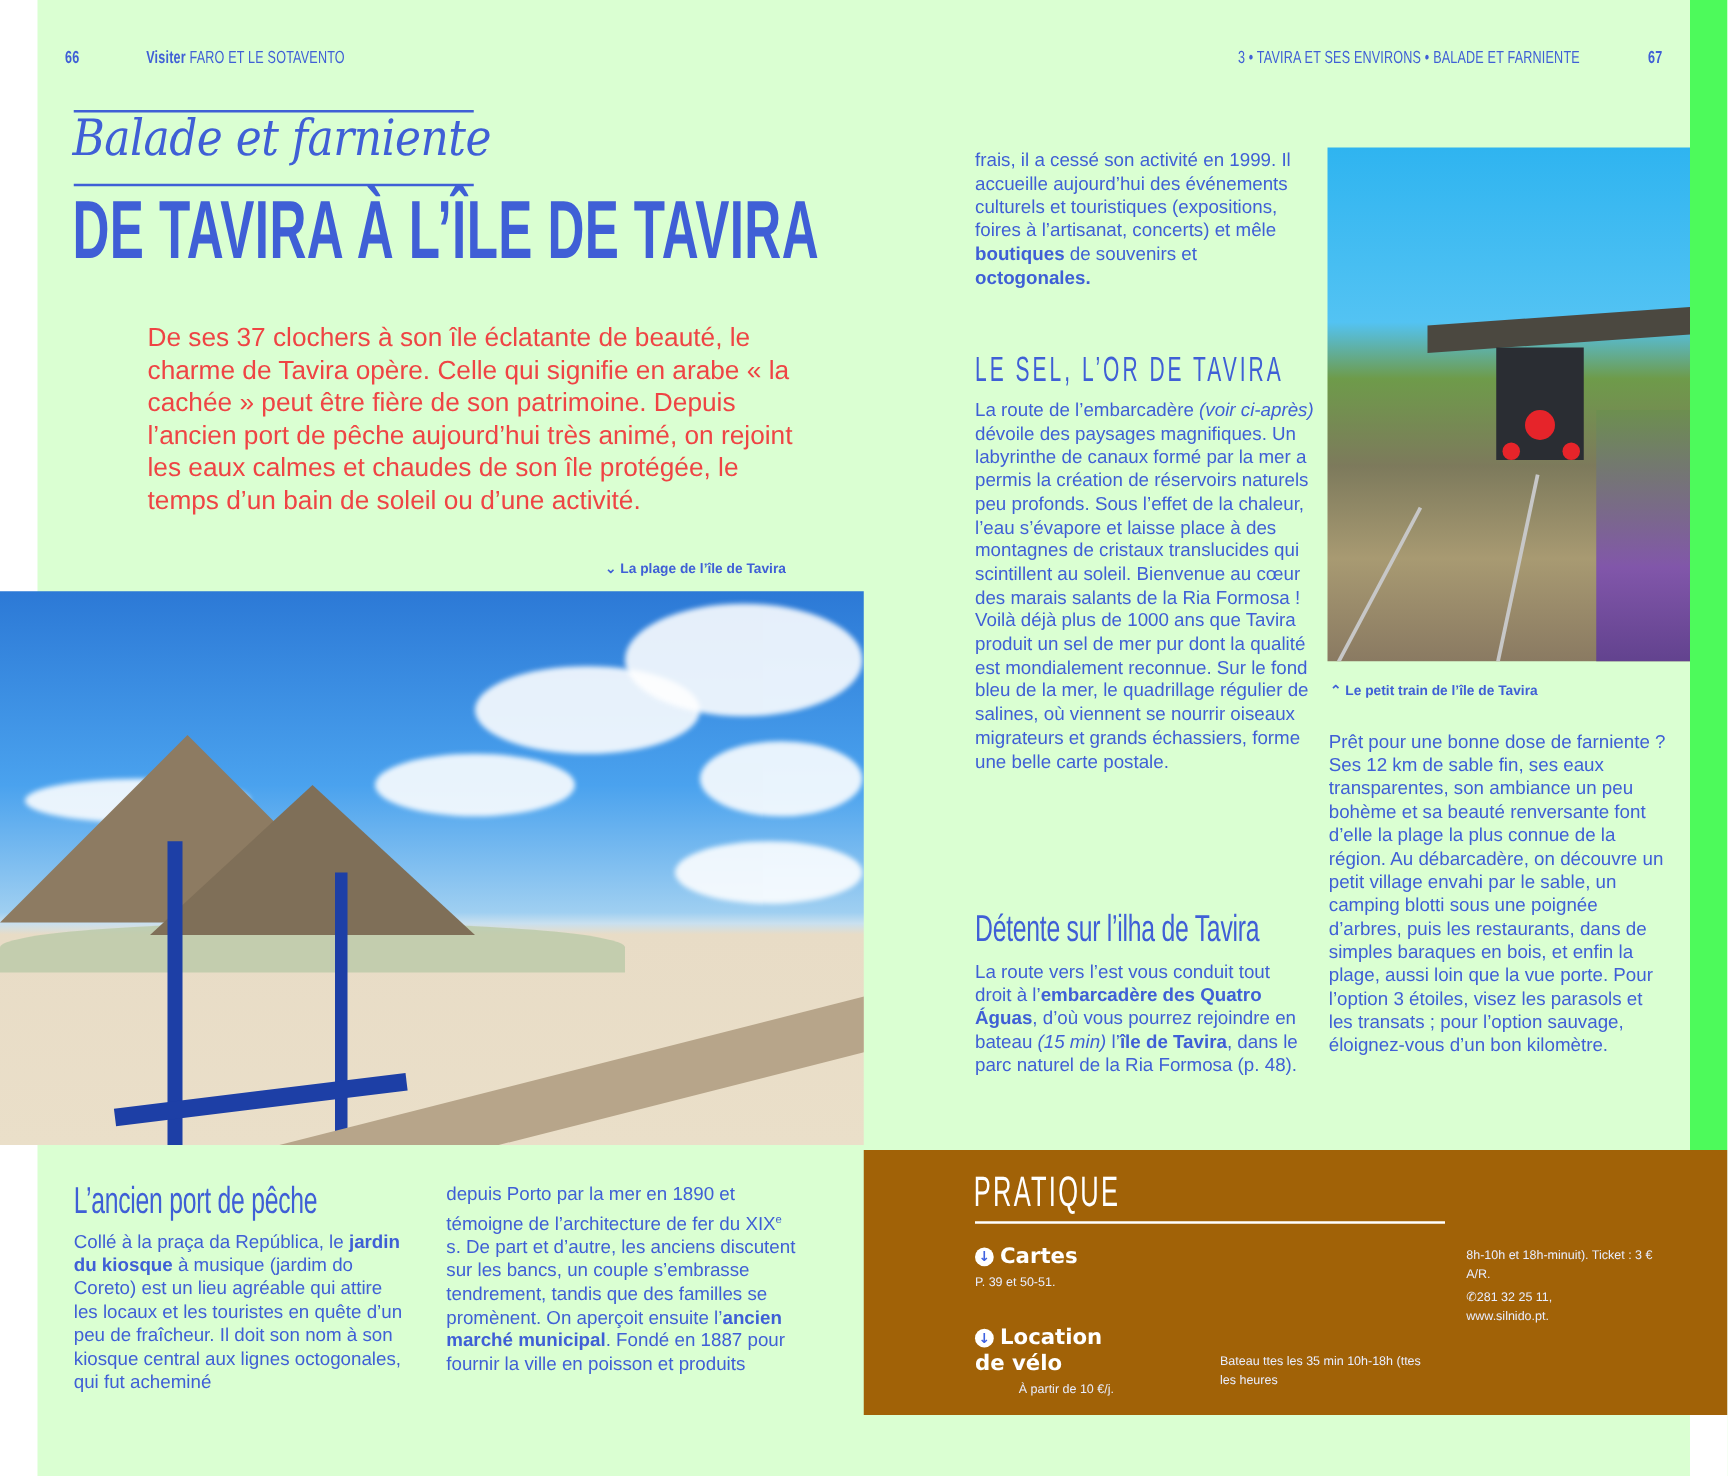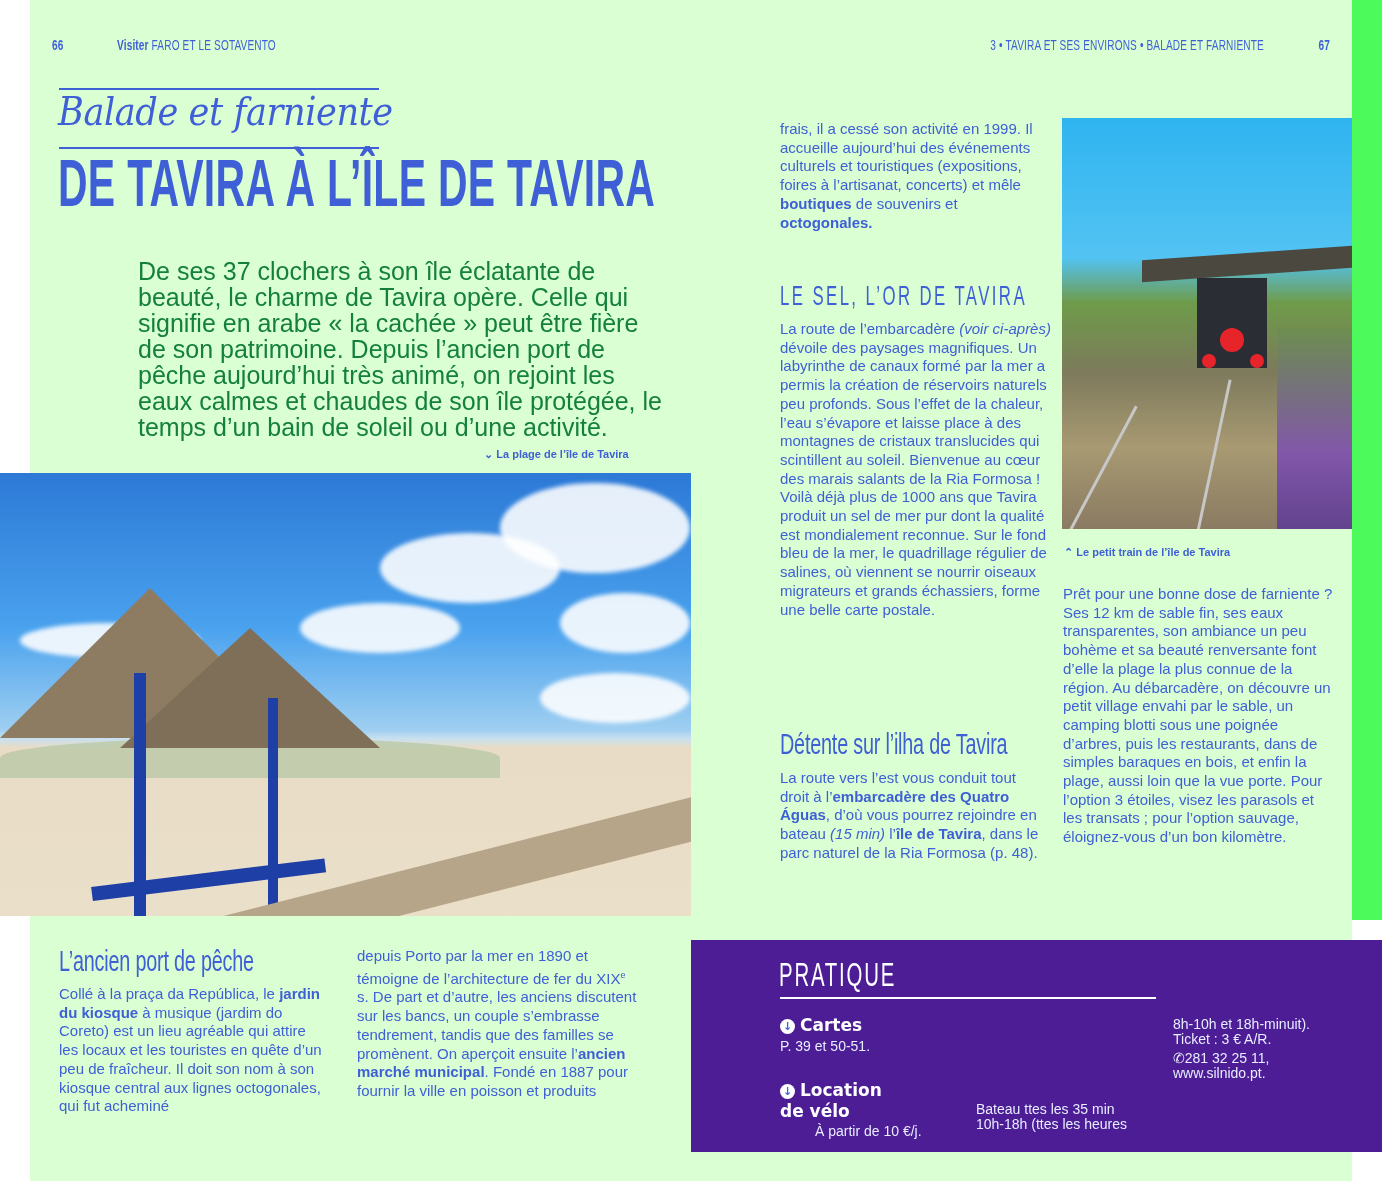--- a/index.html
+++ b/index.html
@@ -10,40 +10,40 @@
   .white-strip { position: absolute; left: 0; top: 0; width: 30px; height: 1181px; background: #ffffff; }
 
   .running-head { position: absolute; top: 37px; font-family: "Liberation Sans", sans-serif; font-size: 14px; color: #3f5fd6; letter-spacing: 0.2px; transform: scaleX(0.72); transform-origin: left center; white-space: nowrap; }
   .running-head b { font-weight: 700; }
   .rh-right { transform-origin: right center; }
 
   .kicker-line { position: absolute; left: 59px; width: 320px; height: 2px; background: #3f5fd6; }
   .kicker { position: absolute; left: 58px; top: 88px; font-family: "DejaVu Serif", serif; font-style: italic; font-size: 40px; color: #3f5fd6; letter-spacing: -0.5px; white-space: nowrap; transform: scaleX(0.88); transform-origin: left center; }
   .title { position: absolute; left: 58px; top: 150px; font-family: "Liberation Sans", sans-serif; font-weight: 700; font-size: 66px; color: #3f5fd6; white-space: nowrap; transform: scaleX(0.62); transform-origin: left top; line-height: 1; letter-spacing: 0.5px; }
 
-  .intro { position: absolute; left: 118px; top: 258px; width: 530px; font-family: "Liberation Sans", sans-serif; font-size: 25px; line-height: 26px; color: #15803d; margin-left: 20px; }
+  .intro { position: absolute; left: 118px; top: 258px; width: 530px; font-family: "Liberation Sans", sans-serif; font-size: 21px; line-height: 26px; color: #ef4444; }
   .caption { position: absolute; font-family: "Liberation Sans", sans-serif; font-size: 11px; font-weight: 700; color: #3f5fd6; white-space: nowrap; }
 
   .photo { position: absolute; overflow: hidden; }
   .beach { left: 0; top: 473px; width: 691px; height: 443px; background: linear-gradient(180deg, #2c79d6 0%, #4aa2ee 35%, #9fcff1 58%, #c9e0ef 60%, #e8dcc6 62%, #eadfc9 100%); }
   .train { left: 1062px; top: 118px; width: 290px; height: 411px; background: linear-gradient(180deg, #2fb4f0 0%, #53c3f3 34%, #6e9b4a 45%, #7d7a5c 62%, #a89a72 80%, #8a7a62 100%); }
 
   .body-text { position: absolute; font-family: "Liberation Sans", sans-serif; font-size: 15px; line-height: 18.7px; color: #3f5fd6; }
   .body-text b { font-weight: 700; }
   .body-text i { }
 
   .h-caps { position: absolute; font-family: "Liberation Sans", sans-serif; font-size: 28px; font-weight: 400; color: #3f5fd6; white-space: nowrap; transform: scaleX(0.6); transform-origin: left center; letter-spacing: 4px; }
   .h-cond { position: absolute; font-family: "Liberation Sans", sans-serif; font-size: 30px; font-weight: 400; color: #3f5fd6; white-space: nowrap; transform: scaleX(0.66); transform-origin: left center; letter-spacing: -0.3px; }
 
-  .pratique { position: absolute; left: 691px; top: 940px; width: 691px; height: 212px; background: #4c1d95; color: #ffffff; }
+  .pratique { position: absolute; left: 691px; top: 920px; width: 691px; height: 212px; background: #a16207; color: #ffffff; }
   .pratique-title { position: absolute; left: 88px; top: 15px; font-family: "Liberation Sans", sans-serif; font-size: 34px; color: #ffffff; letter-spacing: 3px; transform: scaleX(0.6); transform-origin: left center; white-space: nowrap; }
   .pratique-rule { position: absolute; left: 89px; top: 57px; width: 376px; height: 2px; background: #ffffff; }
   .p-head { position: absolute; font-family: "DejaVu Sans", sans-serif; font-weight: 700; font-size: 17px; line-height: 21px; color: #ffffff; }
   .p-head .icon { display: inline-block; width: 15px; height: 15px; border-radius: 50%; background: #ffffff; color: #4062e1; font-size: 11px; line-height: 15px; text-align: center; vertical-align: 1px; margin-right: 5px; }
-  .p-text { position: absolute; font-family: "Liberation Sans", sans-serif; font-size: 14px; line-height: 15px; color: #e8edff; }
+  .p-text { position: absolute; font-family: "Liberation Sans", sans-serif; font-size: 10px; line-height: 15px; color: #e8edff; }
 
   
   .cloud { position: absolute; background: #ffffff; border-radius: 50%; opacity: 0.88; filter: blur(2px); }
   .umbrella { position: absolute; width: 0; height: 0; border-style: solid; }
   .pole { position: absolute; background: #1d3fa6; }
   .boardwalk { position: absolute; background: #b7a58a; }
 </style>
 </head>
 <body>
 

